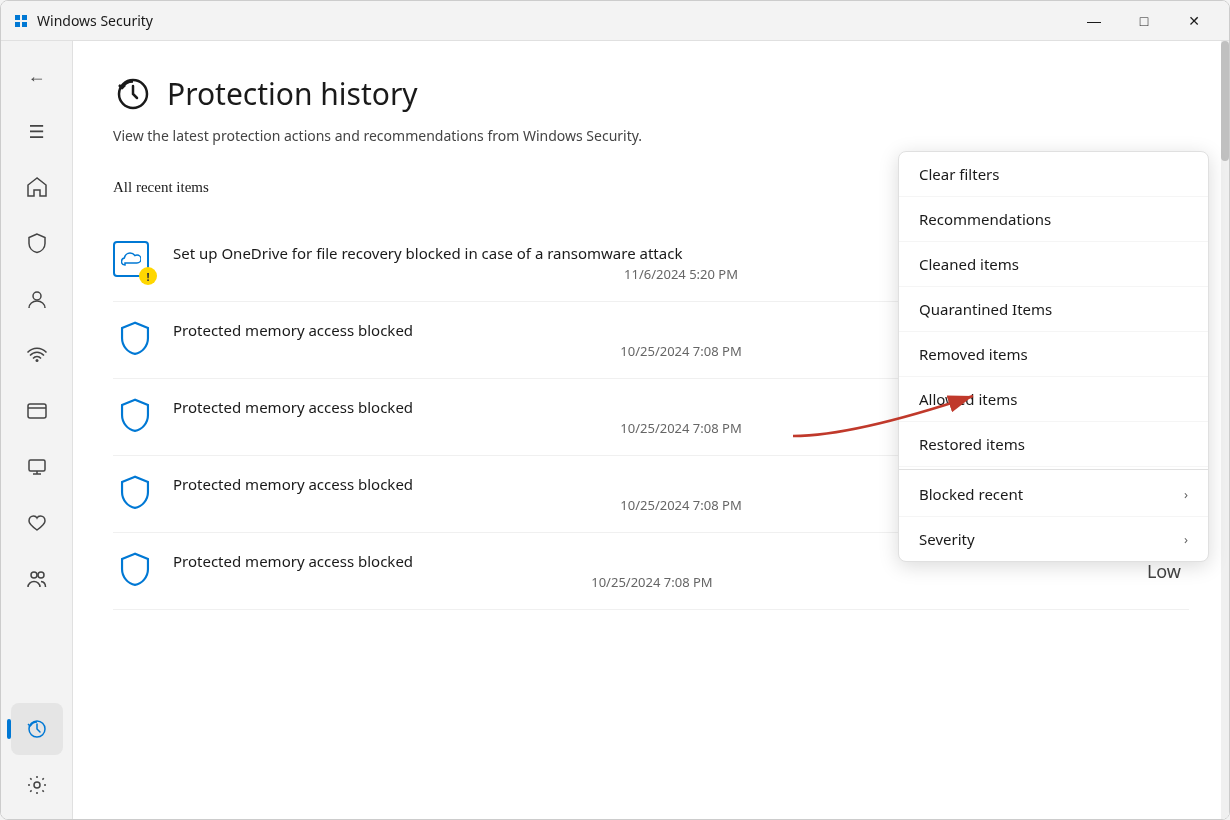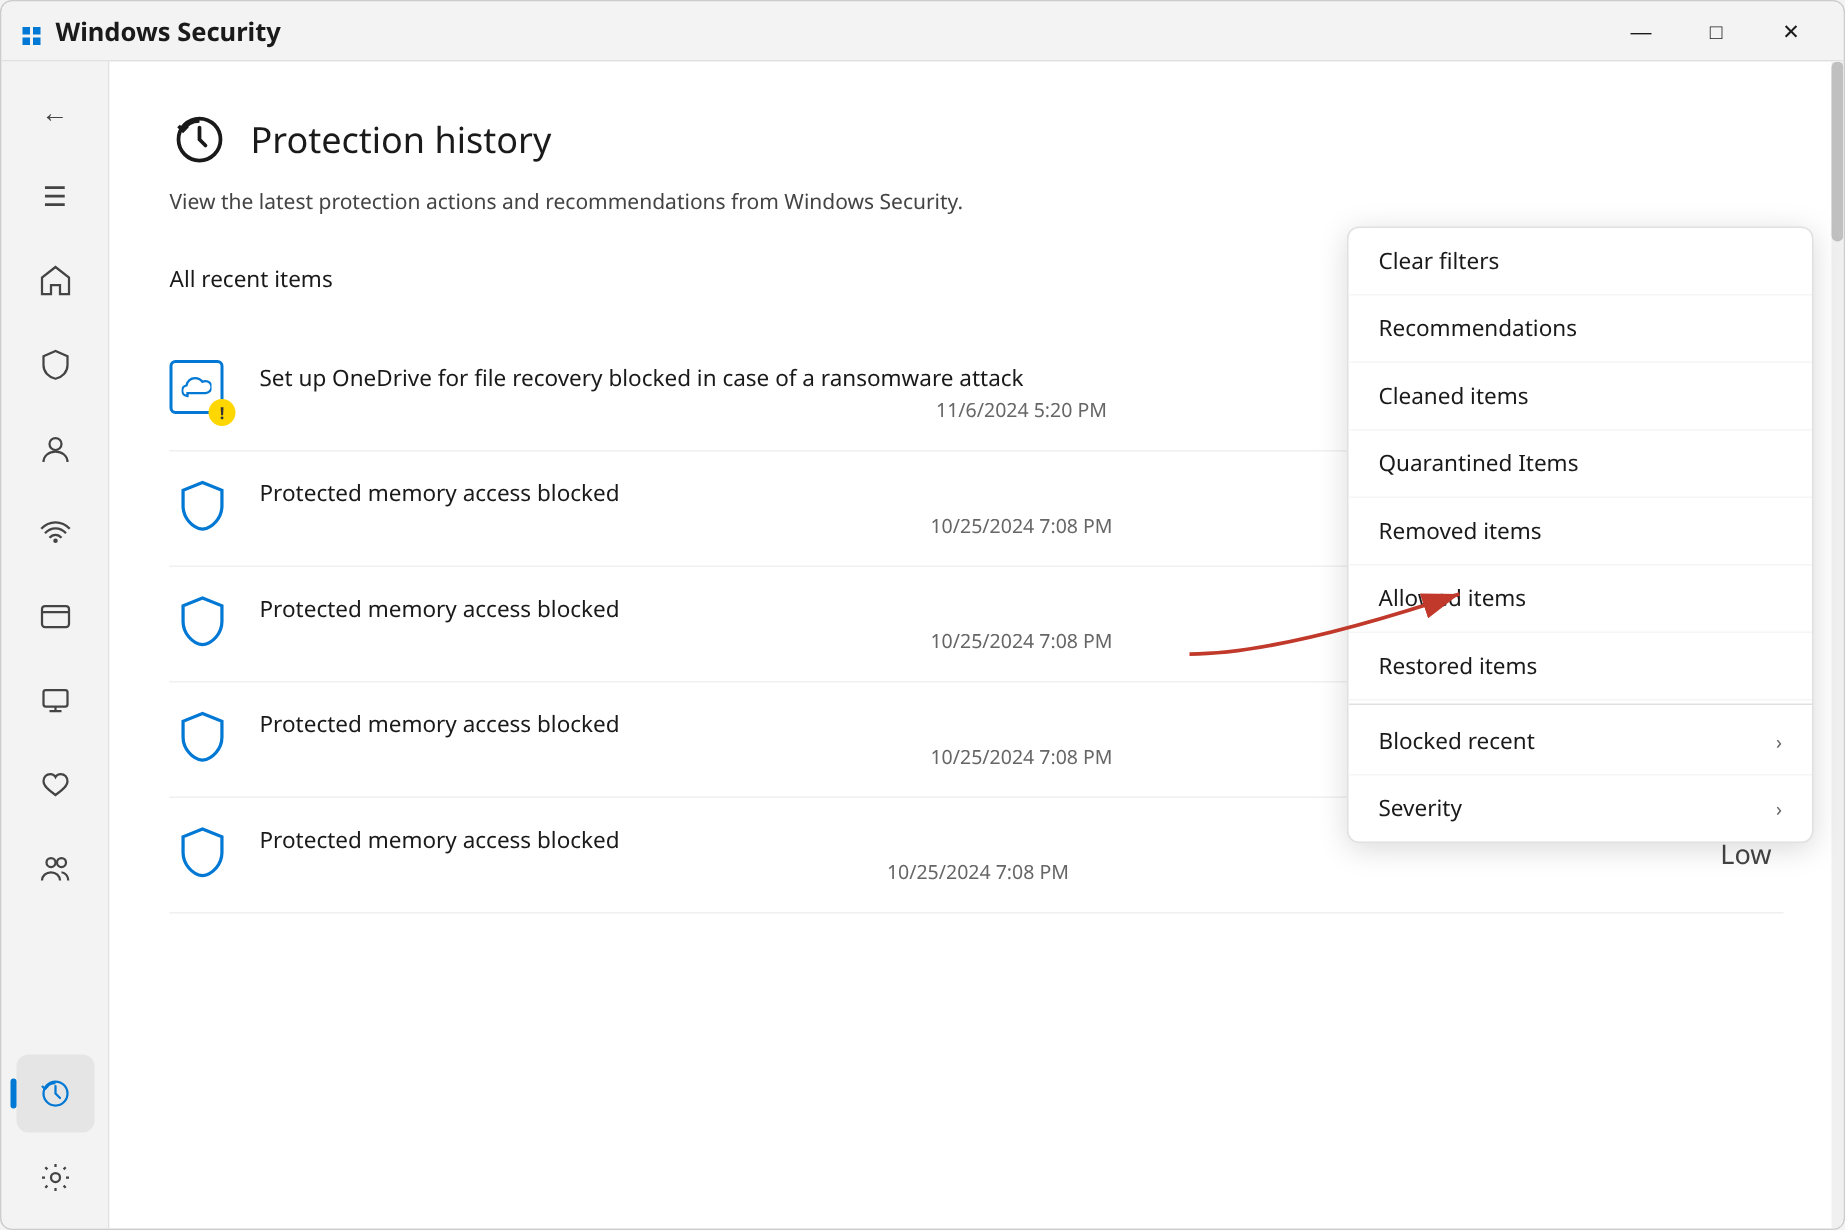--- a/index.html
+++ b/index.html
@@ -22,25 +22,24 @@
       background: #f3f3f3;
       display: flex;
       align-items: center;
       justify-content: space-between;
       padding: 0 12px;
       border-bottom: 1px solid #e0e0e0;
       flex-shrink: 0;
     }
     .title-bar-left {
       display: flex;
-      align-items: flex-end;
+      align-items: center;
       gap: 8px;
-      font-size: 17px;
-      color: #1a1a1a;
-      font-weight: bold;
+      font-size: 14px;
+      color: #1a1a1a;
     }
     .title-bar-controls {
       display: flex;
       gap: 4px;
     }
     .title-btn {
       width: 46px;
       height: 32px;
       display: flex;
       align-items: center;
@@ -117,41 +116,42 @@
     .page-icon {
       width: 40px;
       height: 40px;
       font-size: 32px;
       color: #1a1a1a;
       display: flex;
       align-items: center;
       justify-content: center;
     }
     .page-title {
-      font-size: 24px;
+      font-size: 30px;
       font-weight: 400;
       color: #1a1a1a;
     }
     .page-subtitle {
       font-size: 14px;
       color: #444;
       margin-bottom: 24px;
     }
 
     
     .toolbar-row {
       display: flex;
       align-items: center;
       justify-content: space-between;
       margin-bottom: 20px;
     }
     .all-recent-label {
       font-size: 15px;
       color: #1a1a1a;
       font-weight: 400;
+      font-family: Liberation Serif, serif;
     }
     .filters-btn {
       background: #e5e5e5;
       border: none;
       border-radius: 6px;
       padding: 8px 18px;
       font-size: 15px;
       cursor: pointer;
       display: flex;
       align-items: center;

